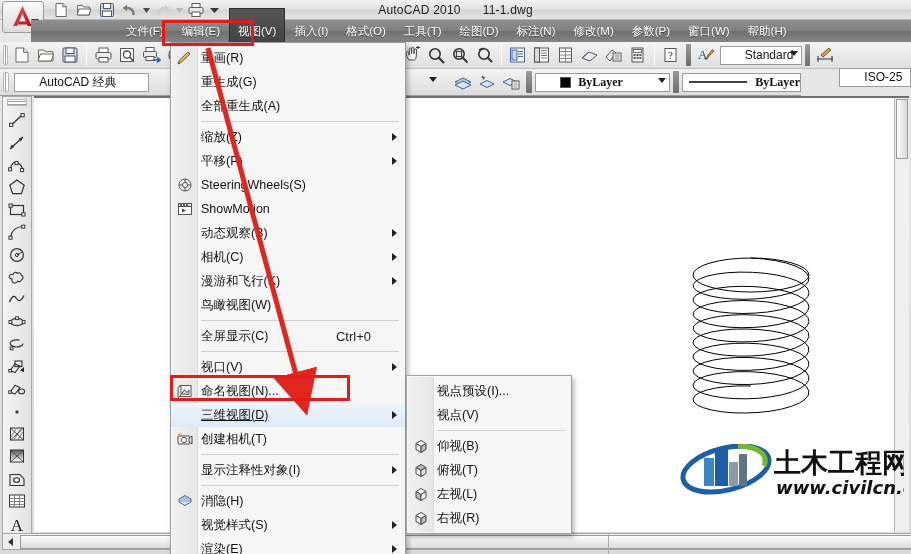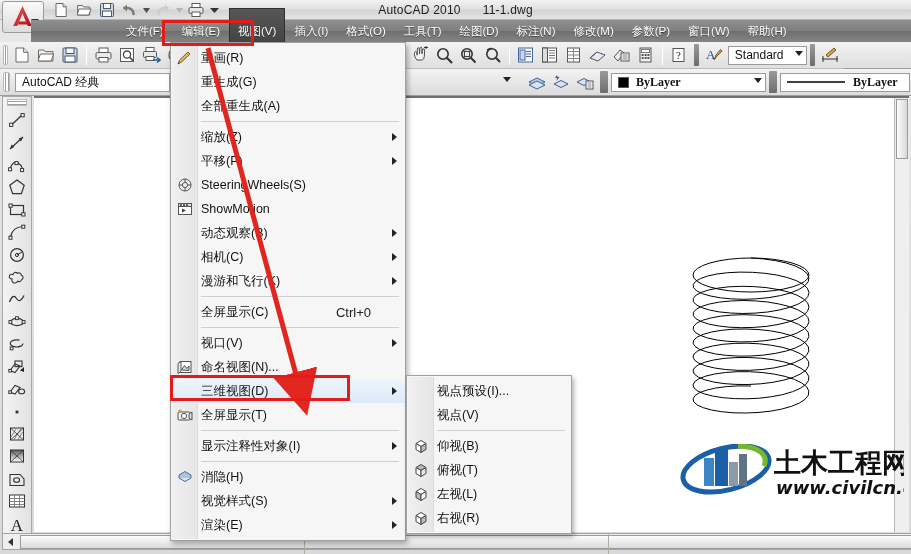--- a/index.html
+++ b/index.html
@@ -66,31 +66,31 @@
     background:repeating-linear-gradient(to right,#fff 0 1px,#9d9d9d 1px 2px,#fff 2px 3px);
     border:1px solid #b9b9b9; border-radius:2px; }
   .tbtn { width:24px; height:23px; display:flex; align-items:center; justify-content:center; flex:none; }
   .vsep { width:1px; height:19px; margin:0 4px; background:#bdbdbd; border-right:1px solid #fff; }
   .gripdark { width:8px;height:22px;margin:0 3px;
     background:linear-gradient(#9a9a9a,#6d6d6d); border-radius:1px;}
 
   .combo {
     height:19px; background:#fff; border:1px solid #9b9b9b;
     display:flex; align-items:center; position:relative;
-    font-size:12px; color:#111; padding-left:6px;
+    font-size:12px; color:#111; padding-left:24px;
   }
   .combo .arrow {
     position:absolute; right:3px; top:4px; width:0;height:0;
     border-left:4px solid transparent;border-right:4px solid transparent;border-top:5px solid #222;
   }
   .combo.serif { font-family:"Liberation Serif", serif; font-weight:bold; font-size:12px;}
 
   
   .tb2 {
-    position:absolute; left:0; top:69px; width:911px; height:27px;
+    position:absolute; left:0; top:69px; width:801px; height:27px;
     background:linear-gradient(#f3f3f3,#dcdcdc);
     border-bottom:1px solid #9d9d9d;
     display:flex; align-items:center;
   }
 
   
   .leftbar {
     position:absolute; left:2px; top:96px; width:30px; height:440px;
     background:linear-gradient(to right,#f3f3f3,#e2e2e2);
     border:1px solid #a8a8a8;
@@ -139,21 +139,21 @@
     padding-left:30px; font-size:12.5px; color:#121212; white-space:nowrap;
     z-index:2;
   }
   .mrow .icon { position:absolute; left:3px; top:3px; width:22px; height:18px;
      display:flex; align-items:center; justify-content:center; }
   .mrow .accel { position:absolute; right:34px; font-size:13px; color:#222; }
   .mrow .sub {
      position:absolute; right:8px; width:0;height:0;
      border-top:4px solid transparent;border-bottom:4px solid transparent;border-left:5px solid #222;
   }
-  .mrow.sel { background:linear-gradient(#eef4fb,#dceaf8); }
+  .mrow.sel { background:linear-gradient(#eef4fb,#dceaf8);text-decoration:underline; }
   .msep { height:1px; margin:3px 6px 3px 30px; background:#cfcfcf; position:relative; z-index:2;}
 
   
   .redbox { position:absolute; border:3px solid #e21b1b; z-index:40; }
 
   
   .arrowsvg { position:absolute; left:150px; top:30px; z-index:35; pointer-events:none; }
 
   
   .watermark { position:absolute; left:668px; top:444px; width:236px; height:58px; z-index:30; }
@@ -695,20 +695,23 @@
           <span class="sub"></span>
         </div>
         <div class="mrow">
           <span>相机(C)</span>
           <span class="sub"></span>
         </div>
         <div class="mrow">
           <span>漫游和飞行(K)</span>
           <span class="sub"></span>
         </div>
+        <div class="mrow">
+          <span>鸟瞰视图(W)</span>
+        </div>
         <div class="msep"></div>
         <div class="mrow">
           <span>全屏显示(C)</span>
           <span class="accel">Ctrl+0</span>
         </div>
         <div class="msep"></div>
         <div class="mrow">
           <span>视口(V)</span>
           <span class="sub"></span>
         </div>
@@ -728,21 +731,21 @@
         </div>
         <div class="mrow">
           <span class="icon">
             <svg width="18" height="16" viewBox="0 0 18 16">
               <rect x="2" y="5" width="12" height="8" rx="1" fill="#eee" stroke="#555"></rect>
               <circle cx="8" cy="9" r="2.6" fill="#fff" stroke="#555"></circle>
               <path d="M13 7l3-2v8l-3-2z" fill="#ddd" stroke="#555"></path>
               <path d="M5 3.6l1.6 1M4 2.2v2M2.4 3.6h2" stroke="#e0a000"></path>
             </svg>
           </span>
-          <span>全屏显示(T)</span>
+          <span>创建相机(T)</span>
         </div>
         <div class="msep"></div>
         <div class="mrow">
           <span>显示注释性对象(I)</span>
           <span class="sub"></span>
         </div>
         <div class="msep"></div>
         <div class="mrow">
           <span class="icon">
             <svg width="18" height="16" viewBox="0 0 18 16">

